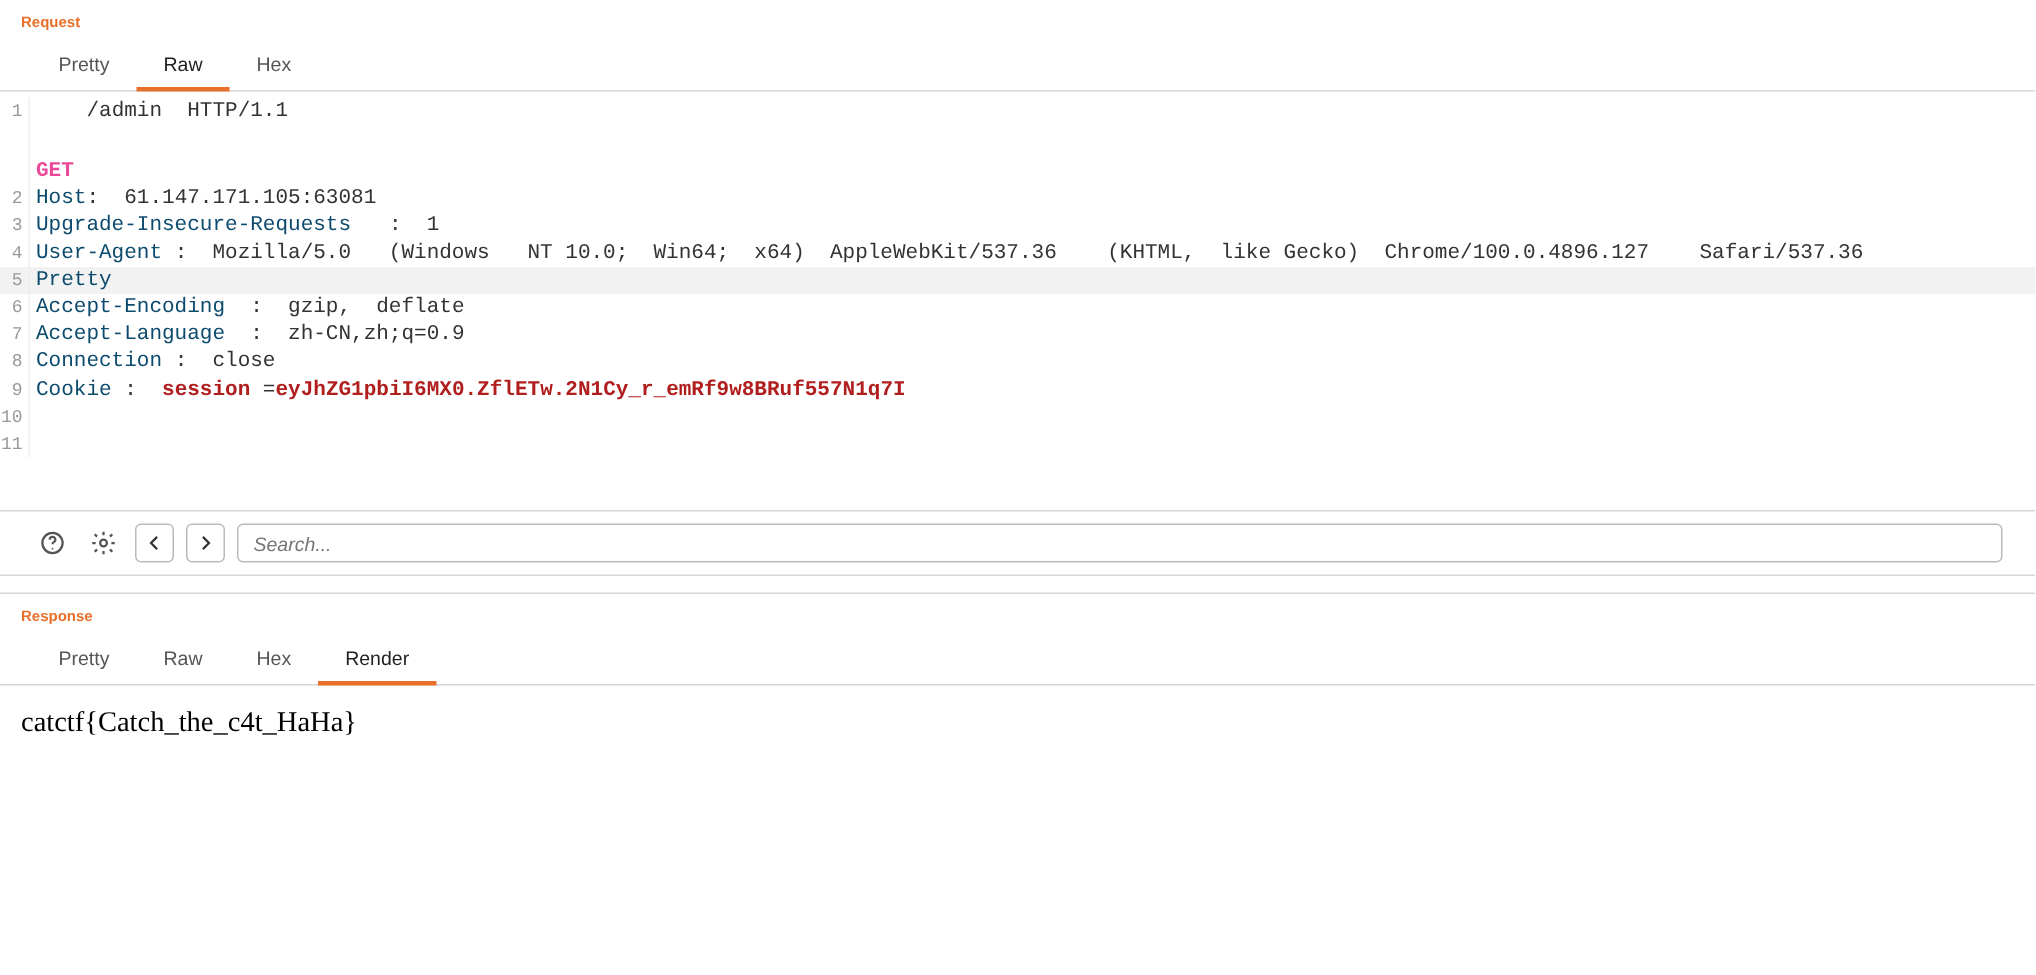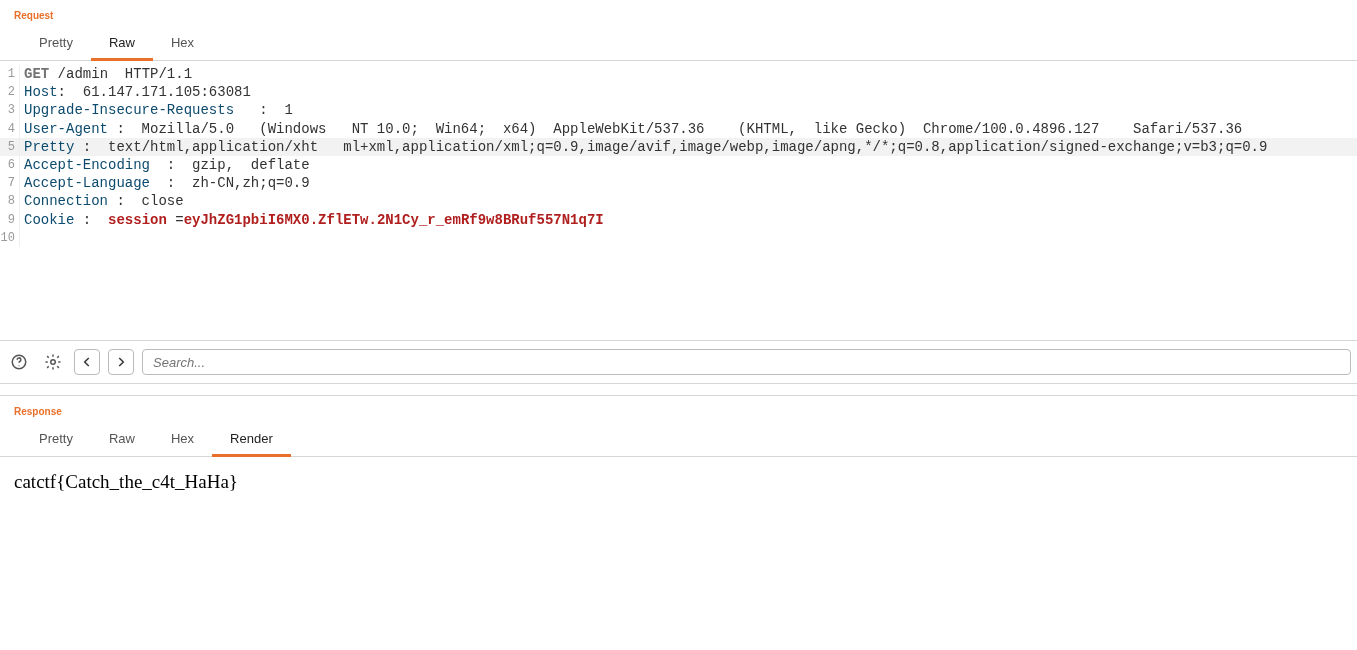--- a/index.html
+++ b/index.html
@@ -52,27 +52,27 @@
     width: 20px;
     text-align: right;
     color: #999;
     font-size: 12px;
     padding-right: 4px;
     user-select: none;
     border-right: 1px solid #eee;
     margin-right: 4px;
     flex-shrink: 0;
   }
-  .tk-method { color: #737373; font-weight: bold; }
+  .tk-method { color: #ec4899; font-weight: bold; margin-top: 40px; }
   .tk-header { color: #0c4a6e; }
   .tk-cookie { color: #b01e1e; font-weight: bold; }
   .toolbar {
     display: flex;
     align-items: center;
-    padding: 8px 6px;
+    padding: 8px 22px;
     gap: 8px;
     border-bottom: 1px solid #d6d6d6;
   }
   .icon-btn {
     width: 26px;
     height: 26px;
     border: 1px solid #bbb;
     border-radius: 4px;
     display: flex;
     align-items: center;
@@ -115,26 +115,27 @@
   <div class="tab">Pretty</div>
   <div class="tab active">Raw</div>
   <div class="tab">Hex</div>
 </div>
 
 <div class="code-area" id="request-code">
     <div class="code-line"><span class="lineno">1</span><span class="tk-method">GET</span><span> /admin  HTTP/1.1</span></div>
     <div class="code-line"><span class="lineno">2</span><span class="tk-header">Host</span><span>:  61.147.171.105:63081</span></div>
     <div class="code-line"><span class="lineno">3</span><span class="tk-header">Upgrade-Insecure-Requests</span><span>   :  1</span></div>
     <div class="code-line"><span class="lineno">4</span><span class="tk-header">User-Agent</span><span> :  Mozilla/5.0   (Windows   NT 10.0;  Win64;  x64)  AppleWebKit/537.36    (KHTML,  like Gecko)  Chrome/100.0.4896.127    Safari/537.36</span></div>
-    <div class="code-line hl"><span class="lineno">5</span><span class="tk-header">Pretty</span><span> :  text/html,application/xht   ml+xml,application/xml;q=0.9,image/avif,image/webp,image/apng,*/*;q=0.8,application/signed-exchange;v=b3;q=0.9</span></div>
+    <div class="code-line hl"><span class="lineno">5</span><span class="tk-header">Pretty</span></div>
     <div class="code-line"><span class="lineno">6</span><span class="tk-header">Accept-Encoding</span><span>  :  gzip,  deflate</span></div>
     <div class="code-line"><span class="lineno">7</span><span class="tk-header">Accept-Language</span><span>  :  zh-CN,zh;q=0.9</span></div>
     <div class="code-line"><span class="lineno">8</span><span class="tk-header">Connection</span><span> :  close</span></div>
     <div class="code-line"><span class="lineno">9</span><span class="tk-header">Cookie</span><span> :  </span><span class="tk-cookie">session</span><span> =</span><span class="tk-cookie">eyJhZG1pbiI6MX0.ZflETw.2N1Cy_r_emRf9w8BRuf557N1q7I</span></div>
     <div class="code-line"><span class="lineno">10</span><span> </span></div>
+    <div class="code-line"><span class="lineno">11</span><span> </span></div>
   </div>
 
 <div class="toolbar">
   <div class="icon-btn noborder">
     <svg width="18" height="18" viewBox="0 0 24 24" fill="none" stroke="#555" stroke-width="2">
       <circle cx="12" cy="12" r="9"></circle>
       <path d="M9.5 9a2.5 2.5 0 1 1 3.5 2.3c-.8.4-1 1-1 1.7"></path>
       <circle cx="12" cy="17" r="0.8" fill="#555" stroke="none"></circle>
     </svg>
   </div>

